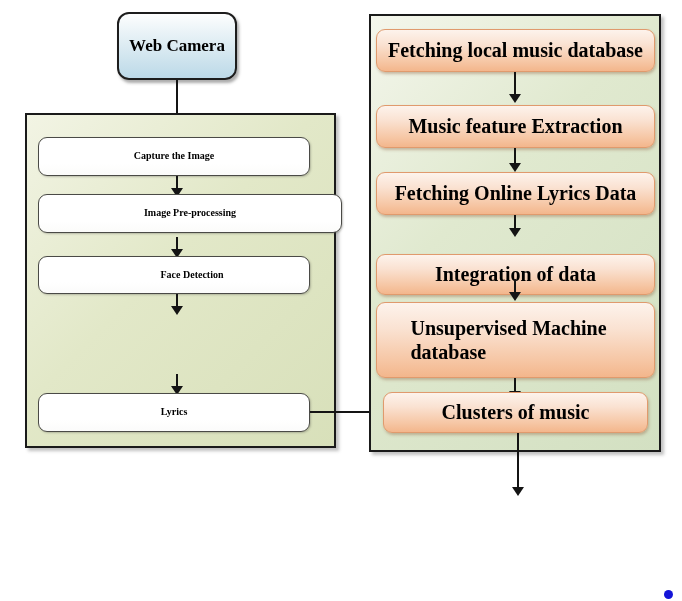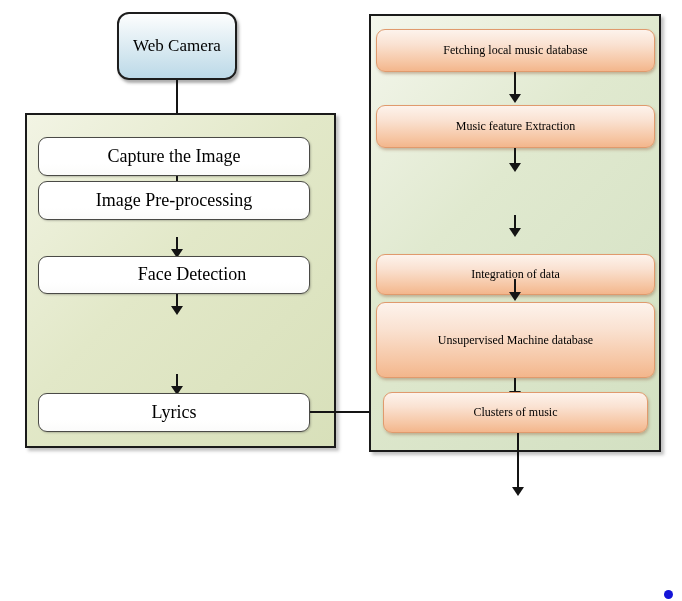--- a/index.html
+++ b/index.html
@@ -41,37 +41,38 @@
   
   .node {
     position: absolute;
     box-sizing: border-box;
     display: flex;
     align-items: center;
     justify-content: center;
     text-align: left;
     color: #000000;
     line-height: 1.22;
+    font-weight: bold;
   }
 
   
   .node-white {
     background: linear-gradient(to bottom, #ffffff 0%, #ffffff 70%, #fbfbfa 100%);
     border: 1px solid #4a4a46;
     border-radius: 9px;
-    font-size: 18px;
+    font-size: 10px;
     box-shadow: 1px 1px 2px rgba(90,90,80,0.35);
   }
 
   
   .node-orange {
     background: linear-gradient(to bottom, #fdf3ec 0%, #fae2d2 35%, #f6c6a4 78%, #f3b68c 100%);
     border: 1px solid #e09a6d;
     border-radius: 9px;
-    font-size: 12px;
+    font-size: 20px;
     box-shadow: 1px 2px 3px rgba(150,110,80,0.45);
   }
 
   
   .node-blue {
     background: linear-gradient(to bottom, #fdfefe 0%, #eaf3f7 28%, #cfe4ee 70%, #bcd9e8 100%);
     border: 2px solid #1d1d1d;
     border-radius: 12px;
     font-size: 17px;
     box-shadow: 2px 3px 3px rgba(90,90,90,0.5);
@@ -127,21 +128,21 @@
 
   <div class="container" id="left-container"></div>
 
   <div class="node node-white" style="left:38px; top:137px; width:272px; height:39px;">
     <span>Capture the Image</span>
   </div>
 
   <div class="vline" style="left:176px; top:176px; height:13px;"></div>
   <div class="arrow-down" style="left:171px; top:188px;"></div>
 
-  <div class="node node-white" style="left:38px; top:181px; width:272px; height:39px;">
+  <div class="node node-white" style="left:38px; top:194px; width:304px; height:39px;">
     <span>Image Pre-processing</span>
   </div>
 
   <div class="vline" style="left:176px; top:237px; height:13px;"></div>
   <div class="arrow-down" style="left:171px; top:249px;"></div>
 
   <div class="node node-white" style="left:38px; top:256px; width:272px; height:38px;padding-left:36px;">
     <span>Face Detection</span>
   </div>
 
@@ -168,20 +169,23 @@
   <div class="vline" style="left:514px; top:72px; height:23px;"></div>
   <div class="arrow-down" style="left:509px; top:94px;"></div>
 
   <div class="node node-orange" style="left:376px; top:105px; width:279px; height:43px;">
     <span>Music feature Extraction</span>
   </div>
 
   <div class="vline" style="left:514px; top:148px; height:16px;"></div>
   <div class="arrow-down" style="left:509px; top:163px;"></div>
 
+  <div class="node node-orange" style="left:376px; top:172px; width:279px; height:43px;">
+    <span>Fetching Online Lyrics Data</span>
+  </div>
 
   <div class="vline" style="left:514px; top:215px; height:14px;"></div>
   <div class="arrow-down" style="left:509px; top:228px;"></div>
 
   <div class="node node-orange" style="left:376px; top:254px; width:279px; height:41px;">
     <span>Integration of data</span>
   </div>
 
   <div class="vline" style="left:514px; top:279px; height:14px;"></div>
   <div class="arrow-down" style="left:509px; top:292px;"></div>

